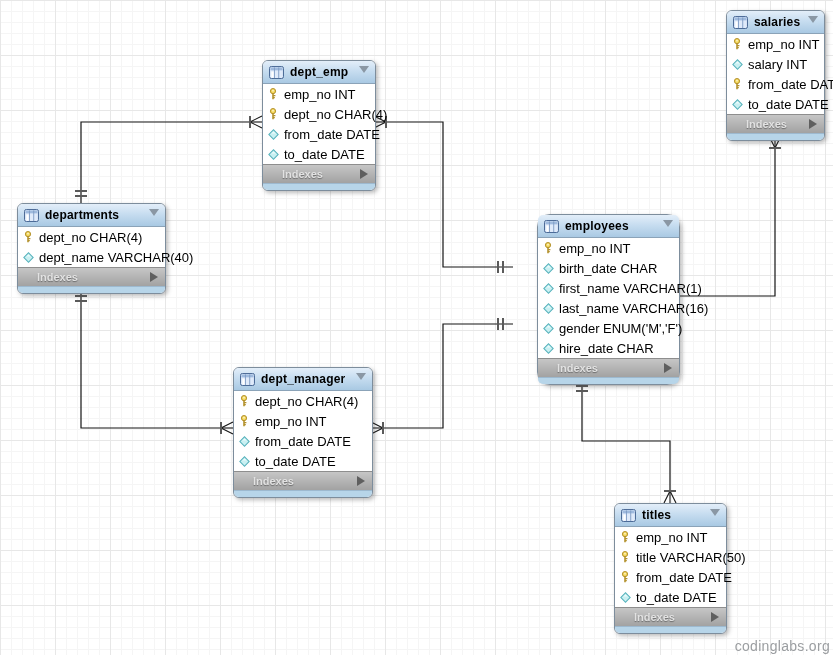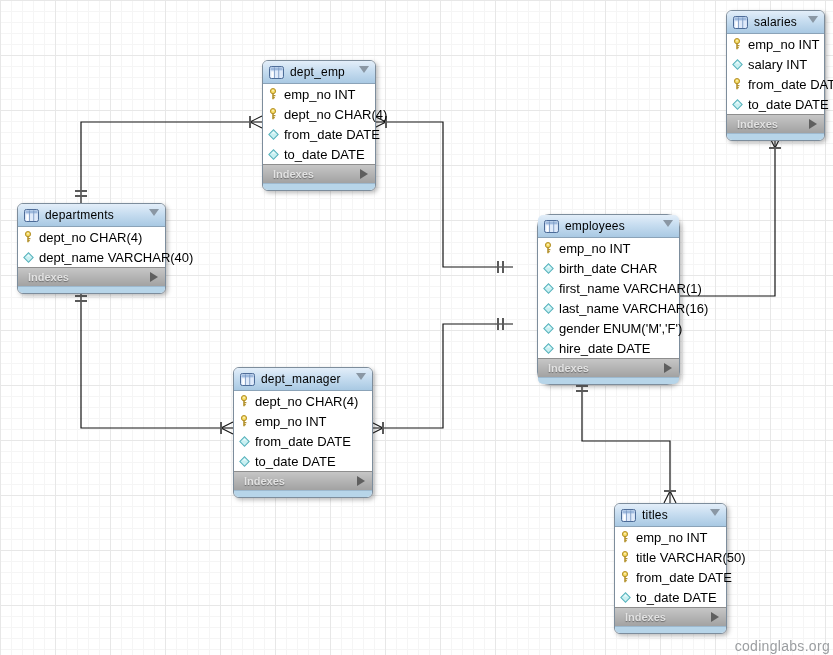--- a/index.html
+++ b/index.html
@@ -37,21 +37,21 @@
     position: relative;
     display: flex; align-items: center;
     height: 22px;
     padding: 0 6px;
     background: linear-gradient(#e3eef9, #c7ddf0 45%, #a9c9e3);
     border-bottom: 1px solid #8ba3b8;
     border-radius: 5px 5px 0 0;
   }
   .tbl-ico { display: inline-flex; margin-right: 6px; flex: 0 0 auto; }
   .ttl {
-    font-weight: normal;
+    font-weight: bold;
     font-size: 12px;
     white-space: nowrap;
     letter-spacing: 0.2px;
   }
   .caret {
     position: absolute; right: 6px; top: 5px;
     width: 0; height: 0;
     border-left: 5px solid transparent;
     border-right: 5px solid transparent;
     border-top: 7px solid #8a97a4;
@@ -62,21 +62,21 @@
     height: 20px;
     padding-left: 5px;
     white-space: nowrap;
   }
   .row .ico { display: inline-flex; width: 13px; margin-right: 3px; flex: 0 0 auto; }
   .row .lbl { font-size: 13px; }
   .idx {
     position: relative;
     display: flex; align-items: center;
     height: 18px;
-    padding: 0 10px;
+    padding: 0 19px;
     background: linear-gradient(#c6c6c6, #a2a2a2);
     border-top: 1px solid #8e8e8e;
     color: #e2e2e2;
     font-weight: bold;
     font-size: 11px;
     text-shadow: 0 1px 1px rgba(80,80,80,0.7);
   }
   .idx .arrow {
     position: absolute; right: 7px; top: 4px;
     width: 0; height: 0;
@@ -411,21 +411,21 @@
             </span>
             <span class="lbl">gender ENUM('M','F')</span>
           </div>
           <div class="row">
             <span class="ico">
               <svg width="11" height="11" viewBox="0 0 12 12">
                 <rect x="2.4" y="2.4" width="7.2" height="7.2" transform="rotate(45 6 6)" fill="#c9f0f2" stroke="#57b2bc" stroke-width="1.1"></rect>
                 <path d="M3.4 5 L6 2.6 L8.6 5" fill="#e9fbfc" stroke="none"></path>
               </svg>
             </span>
-            <span class="lbl">hire_date DATE</span>
+            <span class="lbl">hire_date CHAR</span>
           </div>
         </div>
         <div class="idx">
           <span>Indexes</span>
           <span class="arrow"></span>
         </div>
         <div class="foot"></div>
       </div>
       <div class="table" style="left: 233px; top: 367px; width: 138px;">
         <div class="hdr">

